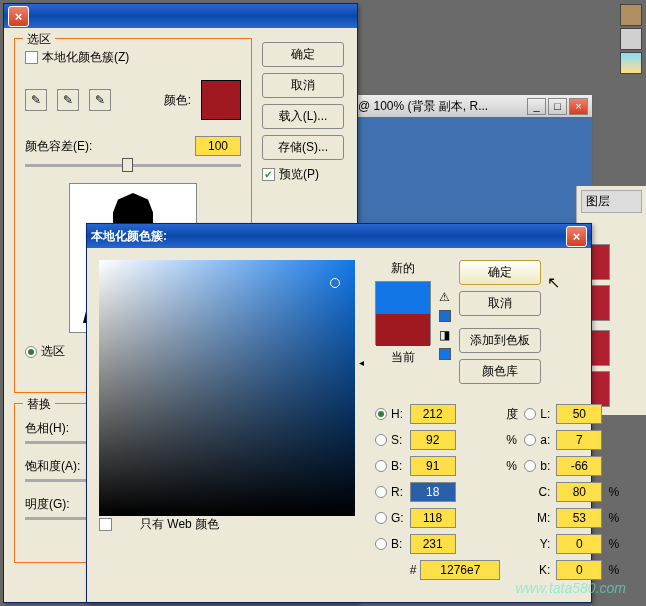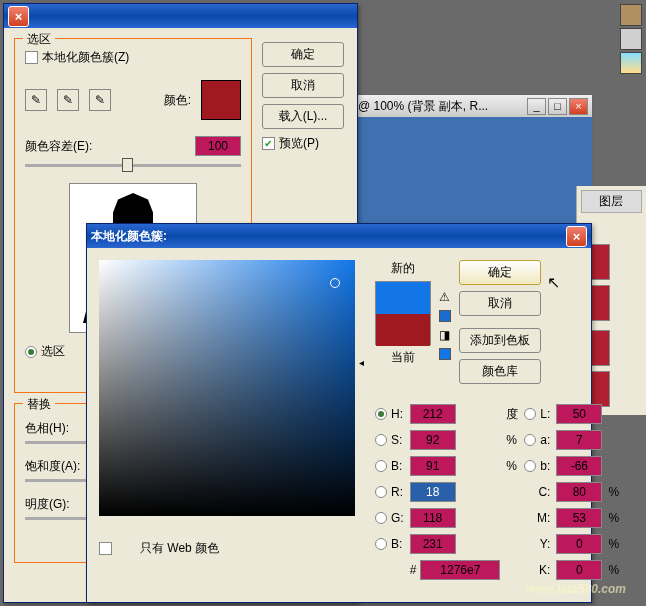--- a/index.html
+++ b/index.html
@@ -16,21 +16,21 @@
 .btn { background: #ece9d8; border: 1px solid #888; border-radius: 3px; padding: 3px 0; min-width: 82px; text-align: center; cursor: pointer; margin-bottom: 6px; display: block; }
 .btn-hover { background: linear-gradient(to bottom, #fff, #f0e8c0); border: 1px solid #c0a030; }
 
 .checkbox-wrap { display: flex; align-items: center; gap: 4px; }
 .checkbox { width: 13px; height: 13px; border: 1px solid #888; background: #fff; display: inline-flex; align-items: center; justify-content: center; font-size: 10px; color: #21a121; }
 
 .radio-wrap { display: inline-flex; align-items: center; gap: 4px; }
 .radio { width: 12px; height: 12px; border-radius: 50%; border: 1px solid #888; background: #fff; display: inline-flex; align-items: center; justify-content: center; }
 .radio.checked::after { content: ''; width: 6px; height: 6px; background: #3a7a3a; border-radius: 50%; }
 
-.input-num { width: 46px; height: 20px; border: 1px solid #888; background: #be185d; text-align: center; font-size: 12px; }
+.input-num { width: 46px; height: 20px; border: 1px solid #888; background: #fde047; text-align: center; font-size: 12px; }
 .input-num.selected { background: #2a5faa; color: #fff; }
 
 .slider-track { height: 3px; background: #aaa; position: relative; margin: 4px 0; }
 .slider-thumb { position: absolute; top: -6px; width: 11px; height: 14px; background: #ece9d8; border: 1px solid #555; }
 
 .eyedropper { width: 22px; height: 22px; border: 1px solid #888; display: inline-flex; align-items: center; justify-content: center; cursor: pointer; }
 
 .color-swatch { width: 40px; height: 40px; border: 1px solid #000; background: #a01820; cursor: pointer; }
 
 .preview-box { width: 128px; height: 150px; background: #fff; border: 1px solid #888; display: flex; align-items: center; justify-content: center; }
@@ -54,21 +54,21 @@
 .photo { background: #4070b0; width: 100%; height: 100%; }
 
 .right-panel { position: absolute; right: 0; top: 186px; width: 70px; background: #ece9d8; border-left: 1px solid #aaa; padding: 4px; }
 .thumb { width: 28px; height: 36px; border: 1px solid #888; display: inline-block; margin: 1px; }
 
 .top-swatches { position: absolute; top: 0; right: 0; padding: 4px; display: flex; flex-direction:column; gap: 2px; background:#6a6a6a; }
 .top-swatches > div { width: 22px; height: 22px; border: 1px solid #444; }
 
 .cursor-arrow { position: absolute; font-size: 16px; color: #000; pointer-events: none; z-index: 100; }
 
-.watermark { position: absolute; right: 20px; bottom: 10px; color: #fef9c3; font-size: 12px; font-style: italic; opacity: 0.6; font-weight: bold; }
+.watermark { position: absolute; right: 20px; bottom: 10px; color: #5eead4; font-size: 14px; font-style: italic; opacity: 0.6; }
 </style>
 </head>
 <body>
 
 <div class="top-swatches">
   <div style="background:#b09060"></div>
   <div style="background:#d0d0d0"></div>
   <div style="background:linear-gradient(#8df,#fd8)"></div>
 </div>
 
@@ -77,21 +77,21 @@
     <span>@ 100% (背景 副本, R...</span>
     <span style="flex:1"></span>
     <span class="win-btn">_</span>
     <span class="win-btn">□</span>
     <span class="win-btn win-btn-close">×</span>
   </div>
   <div class="photo" style="height:136px;"></div>
 </div>
 
 <div class="right-panel">
-  <div style="border:1px solid #aaa; padding:2px 17px; background:#ddd;">图层</div>
+  <div style="border:1px solid #aaa; padding:2px 4px; background:#ddd;">图层</div>
   <div style="margin-top:30px;">
     <div class="thumb" style="background:#b02030"></div>
     <div class="thumb" style="background:#b02030"></div>
   </div>
   <div style="margin-top:4px;">
     <div class="thumb" style="background:#b02030"></div>
     <div class="thumb" style="background:#b02030"></div>
   </div>
 </div>
 
@@ -156,41 +156,42 @@
               <div class="slider-thumb" style="left:30%;"></div>
             </div>
         </div>
       </div>
     </div>
 
     <div style="width:95px; padding:14px 8px 0 0;">
       <button class="btn">确定</button>
       <button class="btn">取消</button>
       <button class="btn">载入(L)...</button>
+      <button class="btn">存储(S)...</button>
       <div class="checkbox-wrap" style="margin-top:4px;">
         <span class="checkbox">✔</span>
         <span>预览(P)</span>
       </div>
     </div>
   </div>
 </div>
 
 <div class="dialog" style="left:86px; top:223px; width:506px; height:380px;">
   <div class="titlebar">
     <span class="titlebar-text">本地化颜色簇:</span>
     <span class="close-btn">×</span>
   </div>
 
   <div style="display:flex; padding:12px; gap:10px;">
 
     <div>
       <div class="picker-gradient">
         <div class="picker-circle" style="left:92%; top:9%;"></div>
       </div>
-      <div class="checkbox-wrap" style="margin-top:24px;gap:28px;">
+      <div class="checkbox-wrap" style="margin-top:0;gap:28px;">
         <span class="checkbox"></span>
         <span>只有 Web 颜色</span>
       </div>
     </div>
 
     <div class="hue-strip">
       <span class="hue-marker" style="top:38%;">◂</span>
     </div>
 
     <div style="flex:1;">

